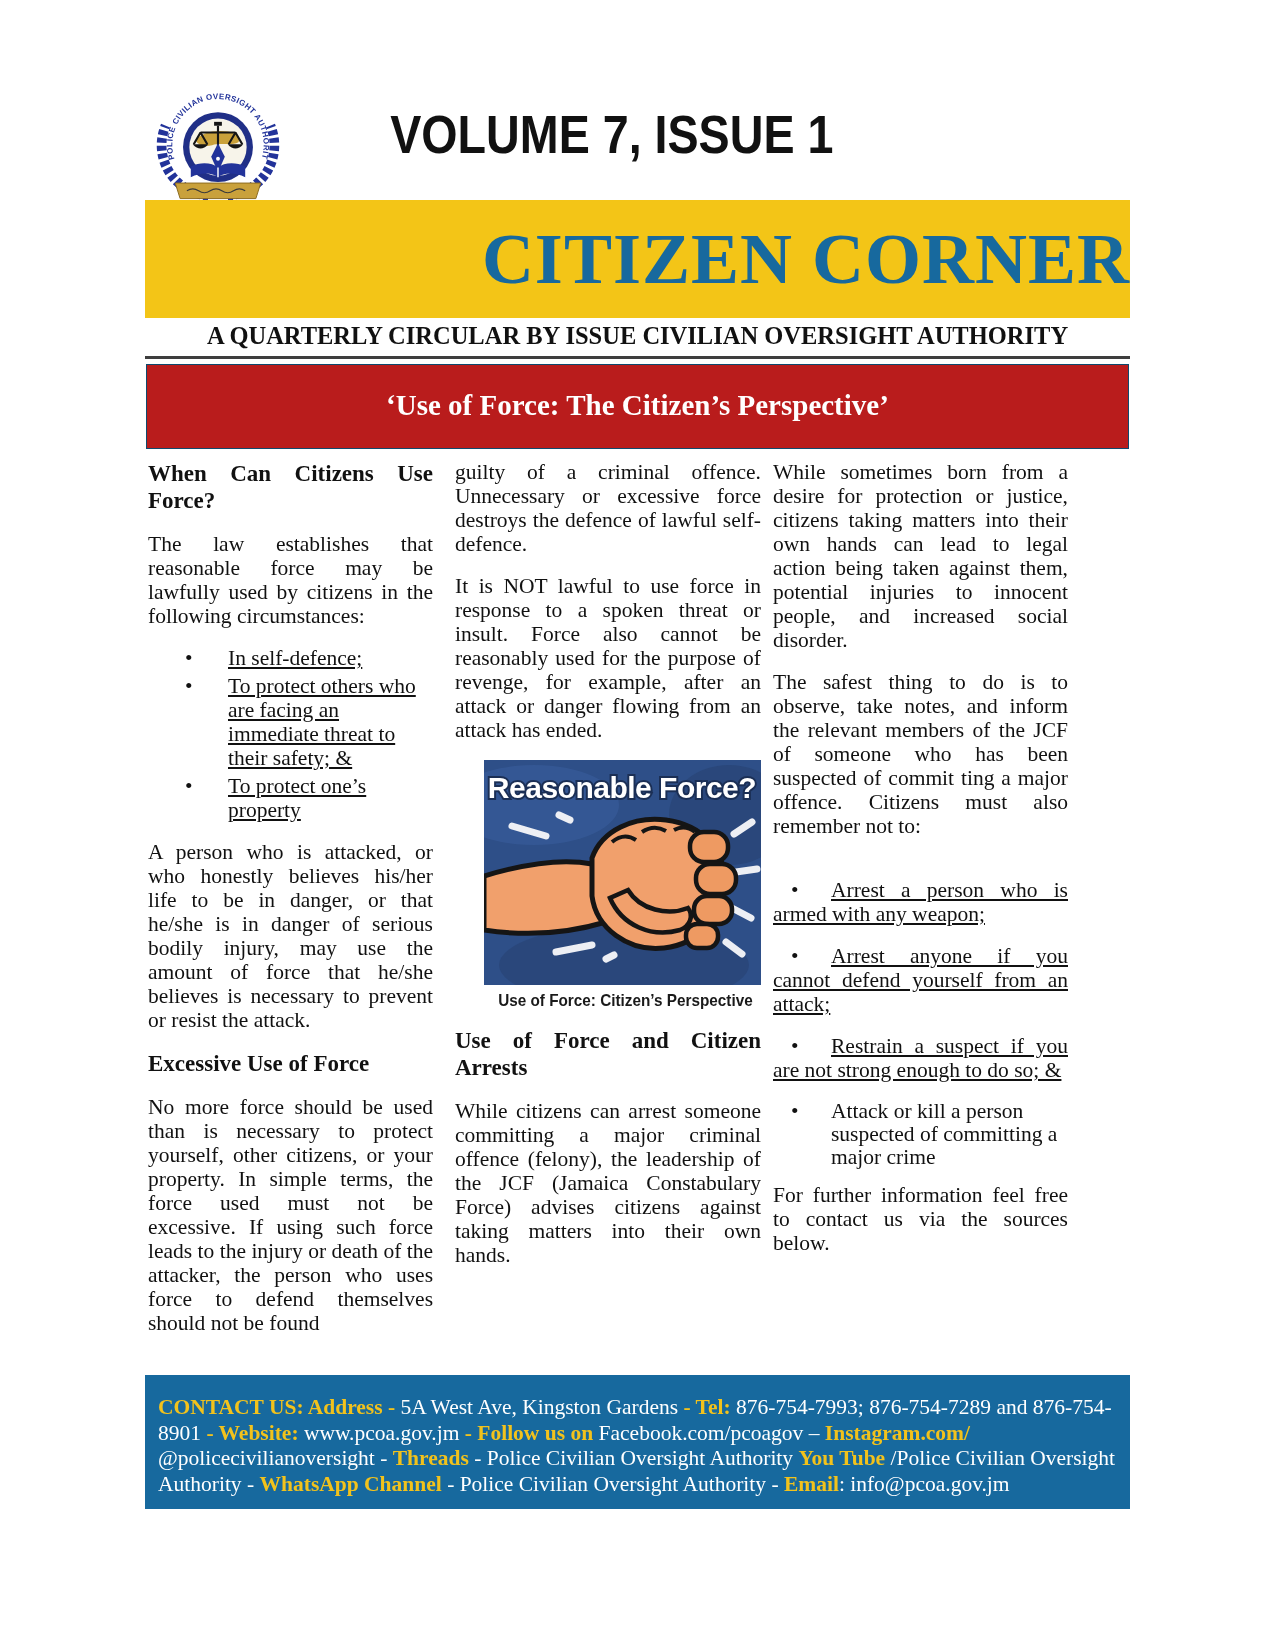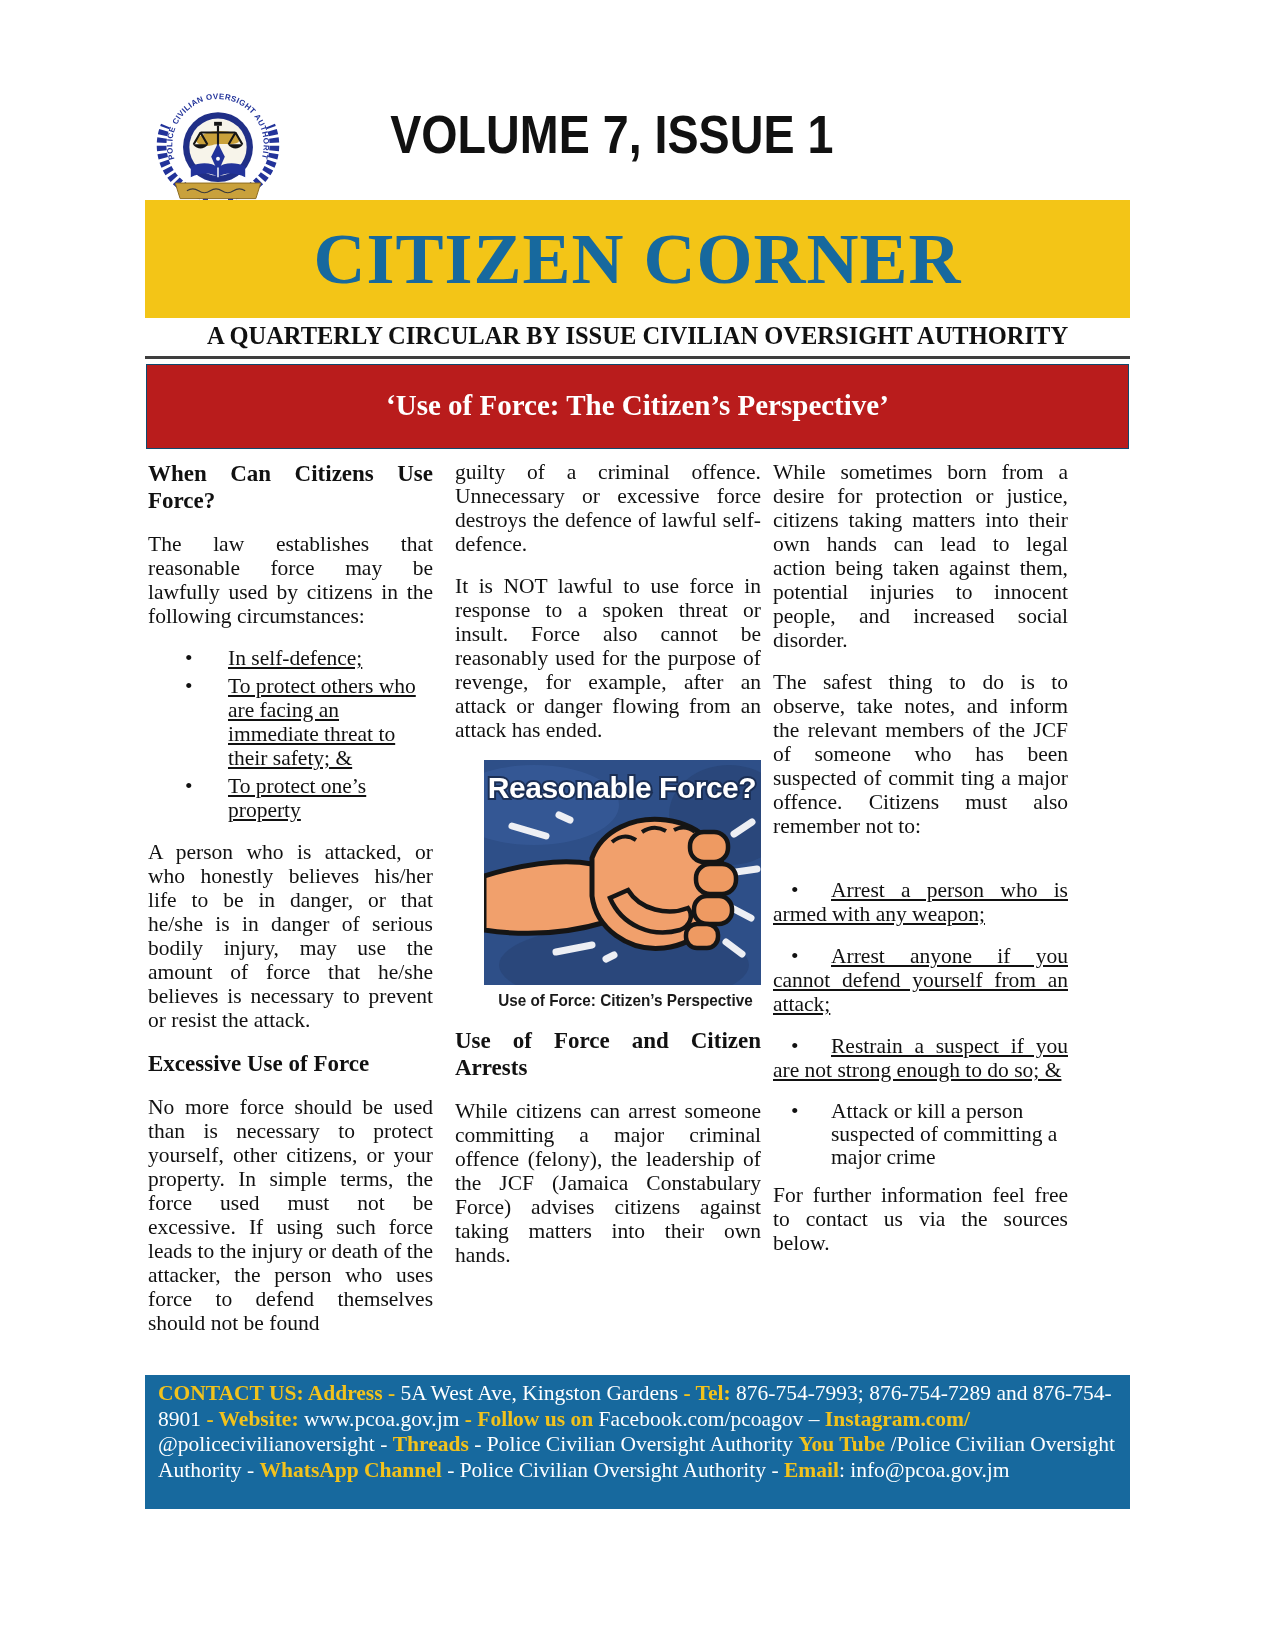--- a/index.html
+++ b/index.html
@@ -4,21 +4,21 @@
 <style>
   html,body{margin:0;padding:0;background:#ffffff;}
   .page{position:relative;width:1275px;height:1650px;background:#ffffff;overflow:hidden;
         font-family:"Liberation Serif", serif;color:#111;}
   
   .logo{position:absolute;left:150px;top:83px;width:136px;height:122px;}
   .vol{position:absolute;left:119px;top:104px;width:985px;text-align:center;}
   .vol span{display:inline-block;font-family:"Liberation Sans",sans-serif;font-weight:800;
             font-size:53px;transform:scaleX(.88);transform-origin:center;white-space:nowrap;}
   .ybanner{position:absolute;left:145px;top:200px;width:985px;height:118px;background:#F3C517;text-align:center;}
-  .ybanner .t{display:block;line-height:118px;font-size:72px;font-weight:bold;color:#17699E;letter-spacing:1px;white-space:nowrap;}
+  .ybanner .t{display:block;line-height:118px;font-size:72px;font-weight:bold;color:#17699E;letter-spacing:1px;white-space:nowrap;text-align:right;}
   .subtitle{position:absolute;left:145px;top:322px;width:985px;text-align:center;font-weight:bold;font-size:24.5px;white-space:nowrap;}
   .rule{position:absolute;left:145px;top:356px;width:985px;height:3px;background:#3E3E3E;}
   .hbanner{position:absolute;left:146px;top:364px;width:983px;height:85px;background:#b91c1c;
            border:1px solid #0E4A6E;box-sizing:border-box;text-align:center;}
   .hbanner .t{display:block;line-height:81px;color:#ffffff;font-weight:bold;font-size:29px;white-space:nowrap;}
   
   .cols{position:absolute;left:148px;top:460px;width:920px;display:flex;}
   .c1{width:285px;margin-right:22px;}
   .c2{width:306px;margin-right:12px;}
   .c3{width:295px;}
@@ -33,21 +33,21 @@
   .hb .bg{width:40px;}
   .gapbig{margin-bottom:40px !important;}
   
   .fig{width:277px;margin:6px 0 16px auto;}
   .fig svg{display:block;width:277px;height:225px;}
   .figcap{margin-top:6px;text-align:center;}
   .figcap span{display:inline-block;font-family:"Liberation Sans",sans-serif;font-weight:bold;
                font-size:17px;transform:scaleX(.9);transform-origin:center;white-space:nowrap;color:#1a1a1a;}
   
   .contact{position:absolute;left:145px;top:1375px;width:985px;height:134px;background:#17699E;
-           padding:6px 13px;box-sizing:border-box;font-size:21.5px;line-height:25.5px;text-align:left;}
+           padding:20px 13px;box-sizing:border-box;font-size:21.5px;line-height:25.5px;text-align:left;}
   .seg-y{color:#F2C21C;font-weight:bold;}
   .seg-w{color:#ffffff;}
 </style>
 </head>
 <body>
 
 <div class="page">
 
   <div class="logo">
     <svg viewBox="0 0 140 126">

